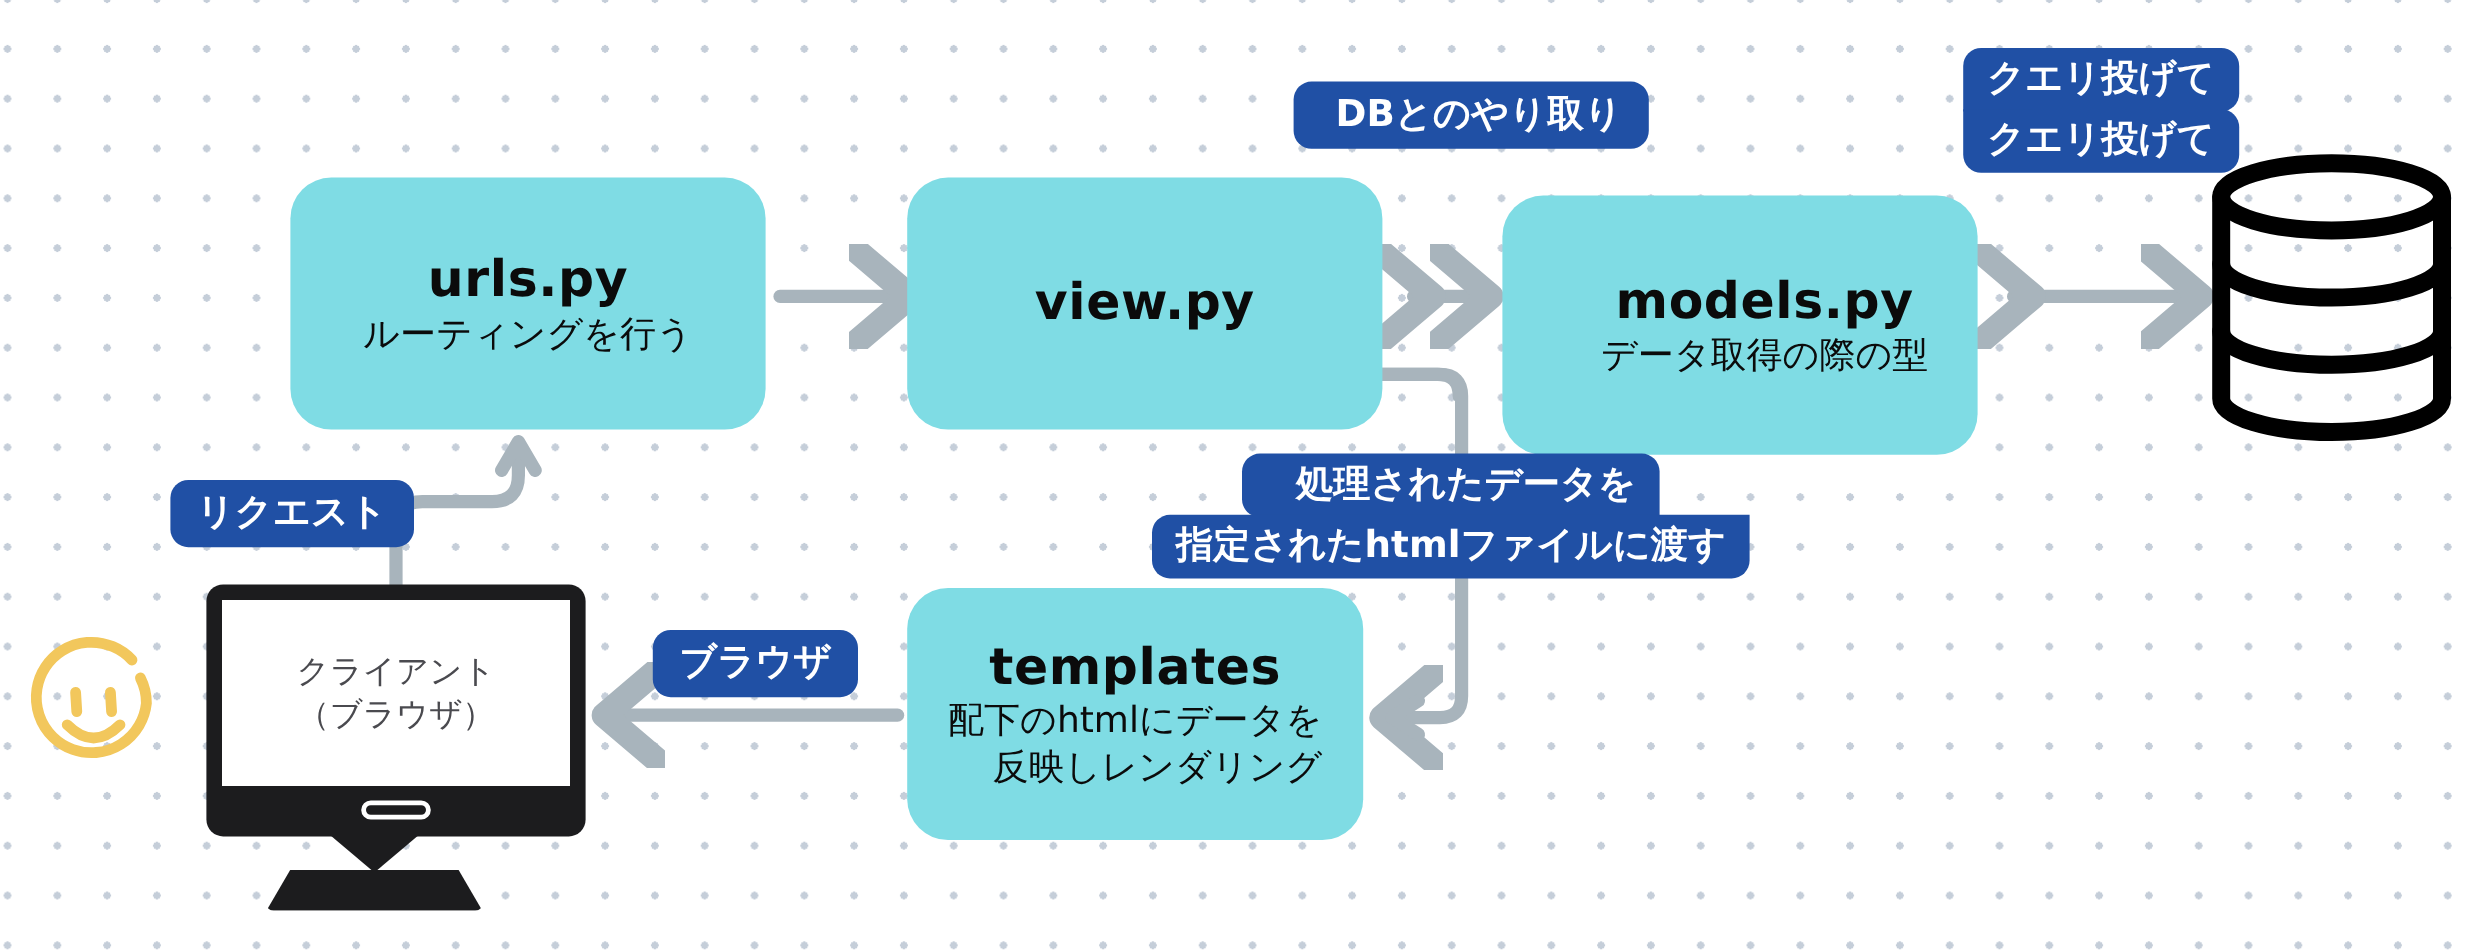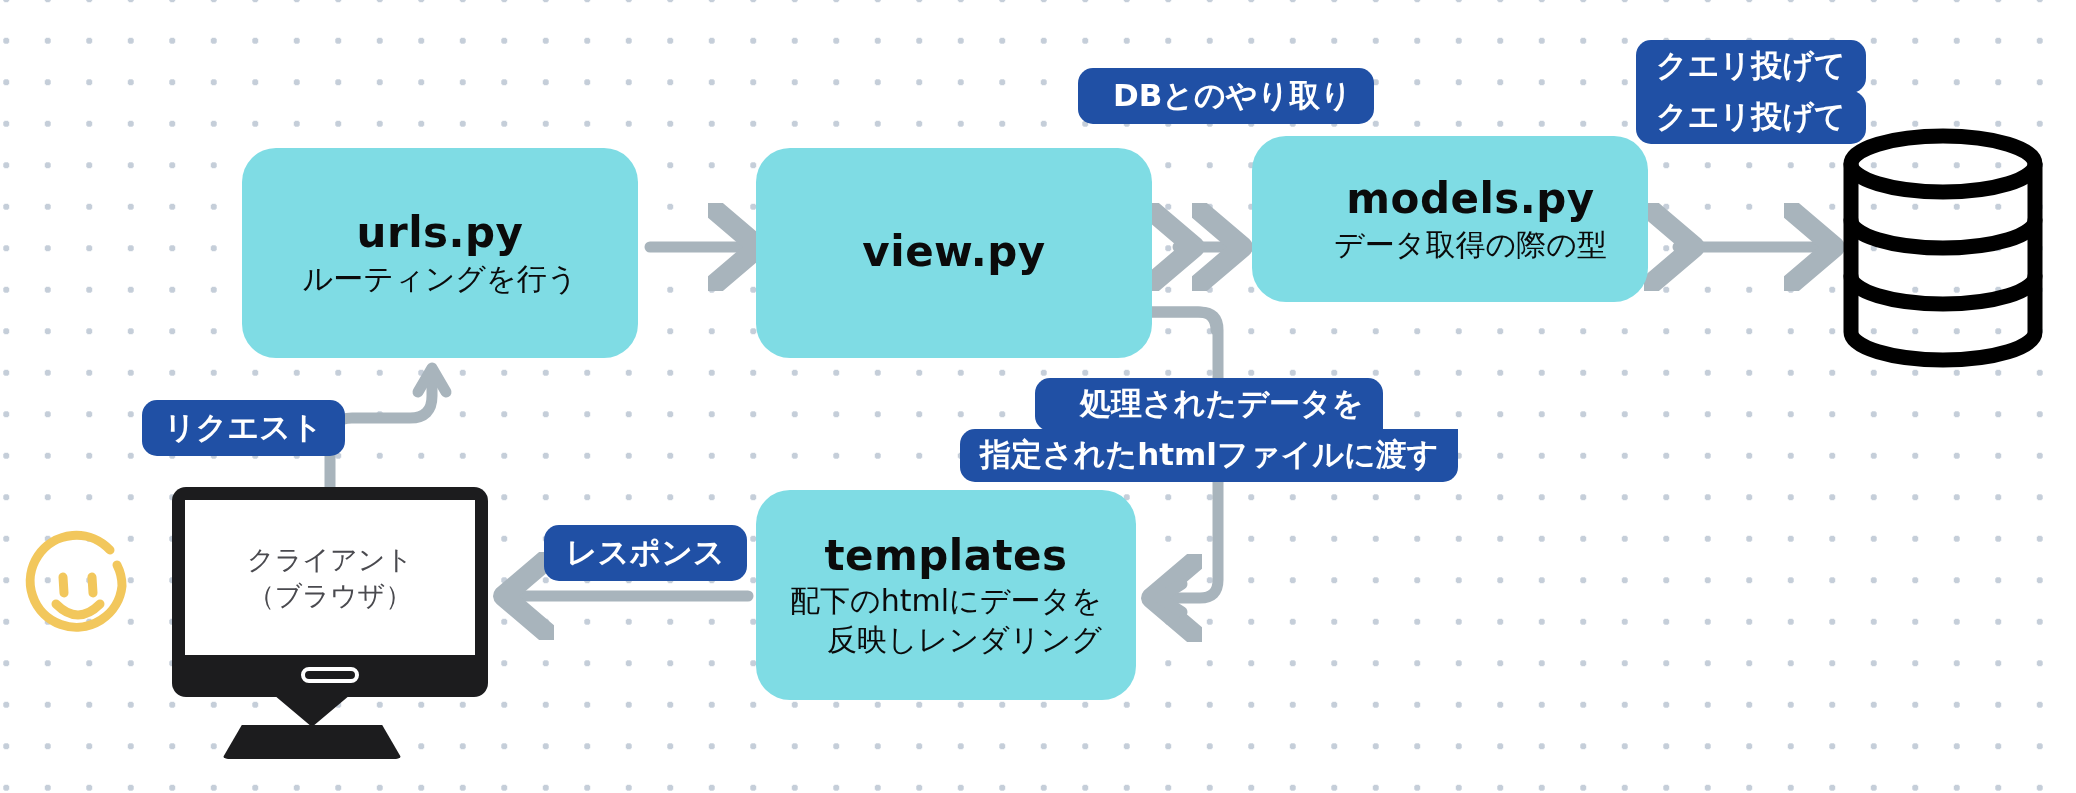--- a/index.html
+++ b/index.html
@@ -51,21 +51,21 @@
   }
   .box-sub {
     font-size: 30px;
     font-weight: 400;
     line-height: 1.28;
     white-space: pre-line;
   }
 
   #box-urls      { left: 242px;  top: 148px; width: 396px; height: 210px; }
   #box-view      { left: 756px;  top: 148px; width: 396px; height: 210px; }
-  #box-models    { left: 1252px; top: 136px; width: 396px; height: 166px; padding-left: 41px; }
+  #box-models    { left: 1252px; top: 163px; width: 396px; height: 216px; padding-left: 41px; }
   #box-templates { left: 756px;  top: 490px; width: 380px; height: 210px; }
 
   
   .badge {
     position: absolute;
     background: #2050a5;
     color: #ffffff;
     font-size: 31px;
     font-weight: 700;
     line-height: 1.30;
@@ -267,21 +267,21 @@
     <div class="badge-row r2">クエリ投げて</div>
   </div>
 
   <div class="badge-stack" id="badge-pass">
     <div class="badge-row r1b">処理されたデータを</div>
     <div class="badge-row r2b">指定されたhtmlファイルに渡す</div>
   </div>
 
   <div class="badge one-line" id="badge-request">リクエスト</div>
 
-  <div class="badge one-line" id="badge-response">レスポンス</div>
+  <div class="badge one-line" id="badge-response">ブラウザ</div>
 
   <div id="client">
     <div id="monitor-body">
       <div id="monitor-screen">
         <div class="screen-text">クライアント
 （ブラウザ）</div>
       </div>
       <div id="monitor-pill"></div>
     </div>
     <div id="monitor-neck"></div>

